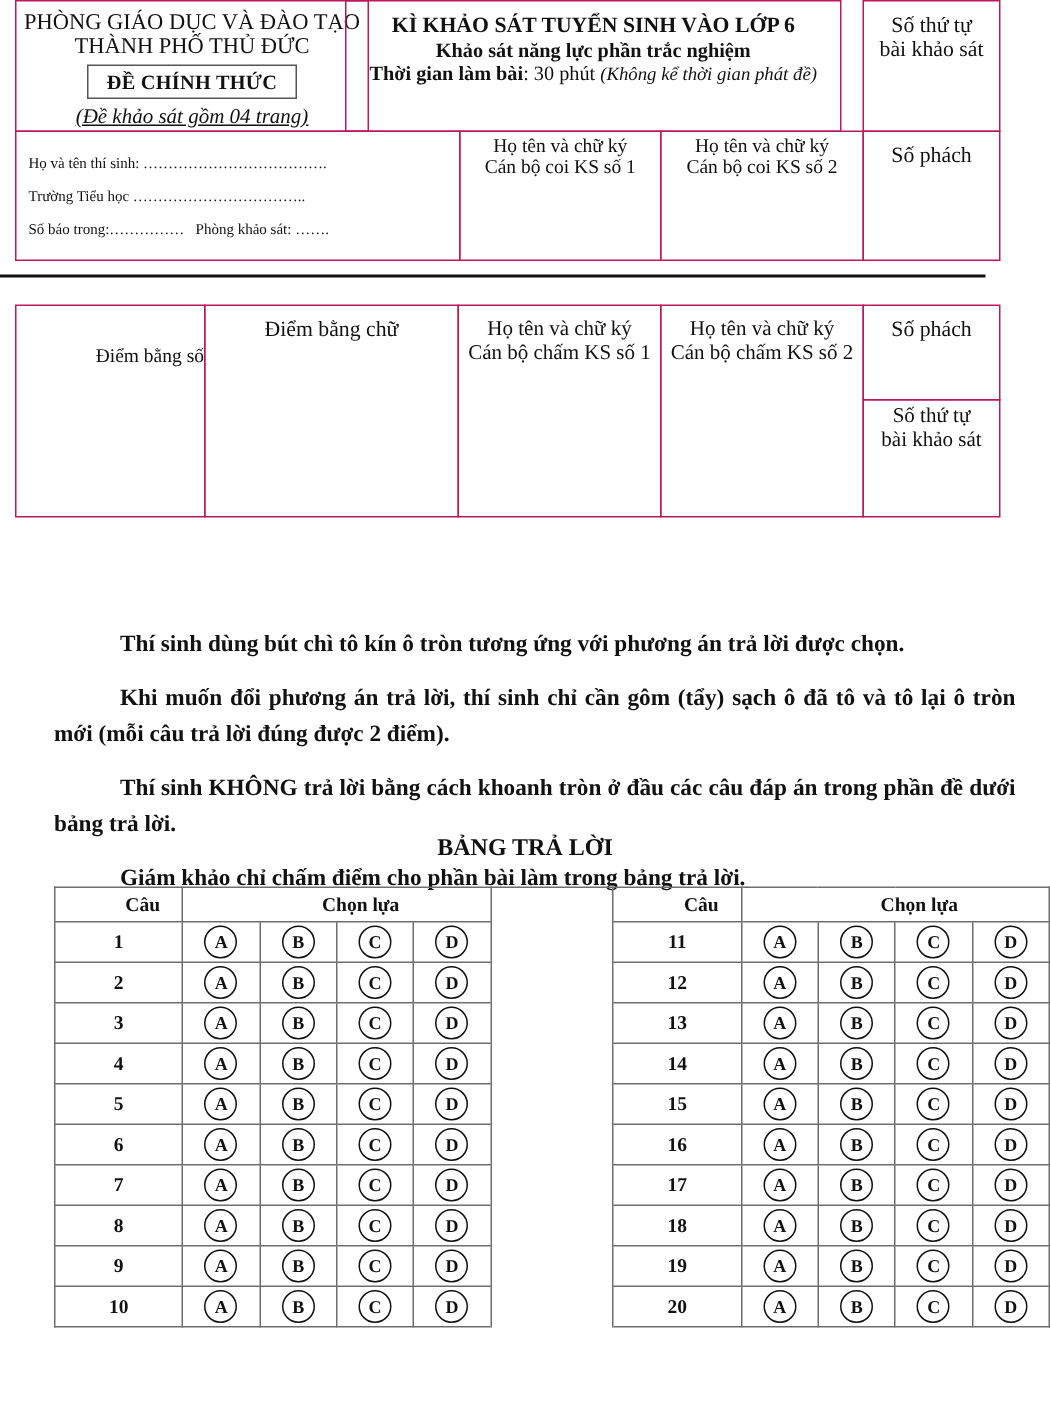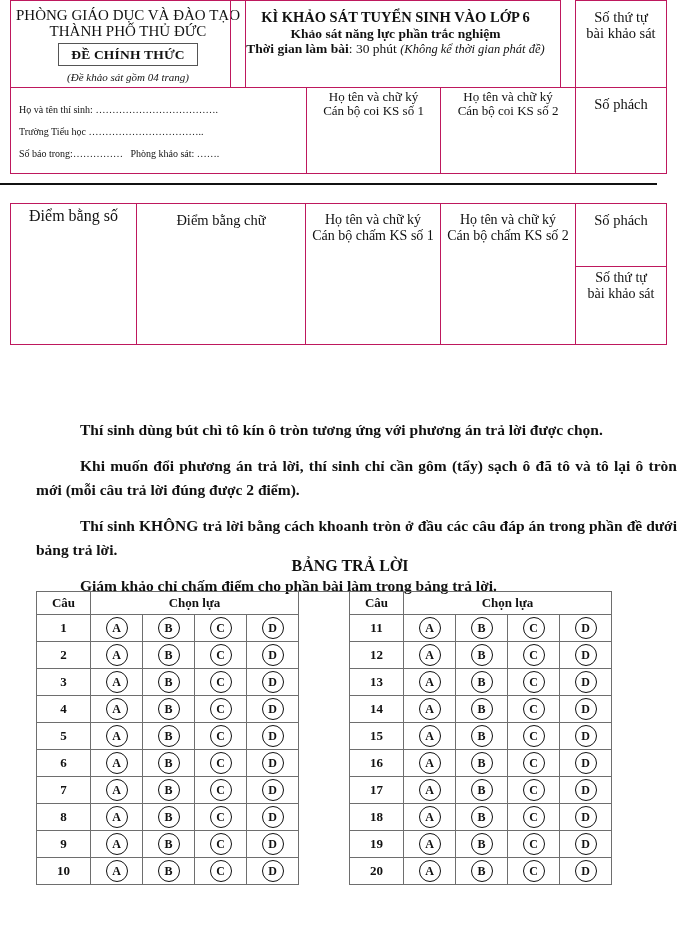--- a/index.html
+++ b/index.html
@@ -18,21 +18,21 @@
   #hdr-info { left: 10px; top: 87px; width: 297px; height: 87px; text-align: left; }
   #hdr-coi1 { left: 306px; top: 87px; width: 135px; height: 87px; }
   #hdr-coi2 { left: 440px; top: 87px; width: 136px; height: 87px; }
   #hdr-phach { left: 575px; top: 87px; width: 92px; height: 87px; }
 
   .org-line { font-size: 15px; line-height: 16px; }
   .official-box {
     display: inline-block; border: 1px solid #555; padding: 3px 12px 2px;
     font-weight: bold; font-size: 13.5px; margin-top: 4px; letter-spacing: 0.2px;
   }
-  .pages-note { font-style: italic; font-size: 11px; margin-top: 5px; }
+  .pages-note { font-style: italic; font-size: 14px; margin-top: 5px; text-decoration: underline; }
   .exam-title { font-weight: bold; font-size: 14.5px; line-height: 17px; margin-top: 8px; }
   .exam-sub { font-weight: bold; font-size: 13.5px; line-height: 15px; }
   .exam-time { font-size: 13.5px; line-height: 15px; }
   .exam-time b { font-weight: bold; }
   .exam-time i { font-size: 12.5px; }
 
   .info-row { font-size: 10px; line-height: 22px; padding-left: 8px; }
 
   #sep-line { left: 0px; top: 183px; width: 657px; height: 2px; background: #111; }
 
@@ -57,21 +57,21 @@
   
   #answer-grid { left: 36px; top: 591px; }
   table.ans { border-collapse: collapse; }
   table.ans td {
     border: 1px solid #6e6e6e; height: 26px; padding: 0; text-align: center; vertical-align: middle;
     font-weight: bold; font-size: 13px;
   }
   table.ans td.q { width: 53px; }
   table.ans td.opt { width: 51px; }
   table.ans td.gap { width: 50px; border-bottom: none; }
-  table.ans tr.head td { height: 22px; }
+  table.ans tr.head td { height: 22px; padding-left: 32px; }
   table.ans tr:last-child td.gap { border-bottom: none; }
   .bubble {
     display: inline-block; width: 22px; height: 22px; border: 1.3px solid #111; border-radius: 50%;
     box-sizing: border-box; line-height: 20px; font-size: 12px; font-weight: bold; text-align: center;
   }
 </style>
 </head>
 <body>
 
 <div class="cell" id="hdr-org">
@@ -111,21 +111,21 @@
   <div class="line" style="font-size:13px;line-height:14px;">Cán bộ coi KS số 2</div>
 </div>
 
 <div class="cell" id="hdr-phach">
   <div class="line" style="margin-top:8px;font-size:14.5px;">Số phách</div>
 </div>
 
 <div class="abs" id="sep-line"></div>
 
 <div class="cell" id="sc-num">
-  <div class="line" style="margin-top:4px;font-size:16px;">Điểm bằng số</div>
+  <div class="line" style="margin-top:25px;font-size:13px;text-align:right;">Điểm bằng số</div>
 </div>
 <div class="cell" id="sc-txt">
   <div class="line" style="margin-top:8px;font-size:14.5px;">Điểm bằng chữ</div>
 </div>
 <div class="cell" id="sc-cham1">
   <div class="line" style="margin-top:8px;">Họ tên và chữ ký</div>
   <div class="line">Cán bộ chấm KS số 1</div>
 </div>
 <div class="cell" id="sc-cham2">
   <div class="line" style="margin-top:8px;">Họ tên và chữ ký</div>

